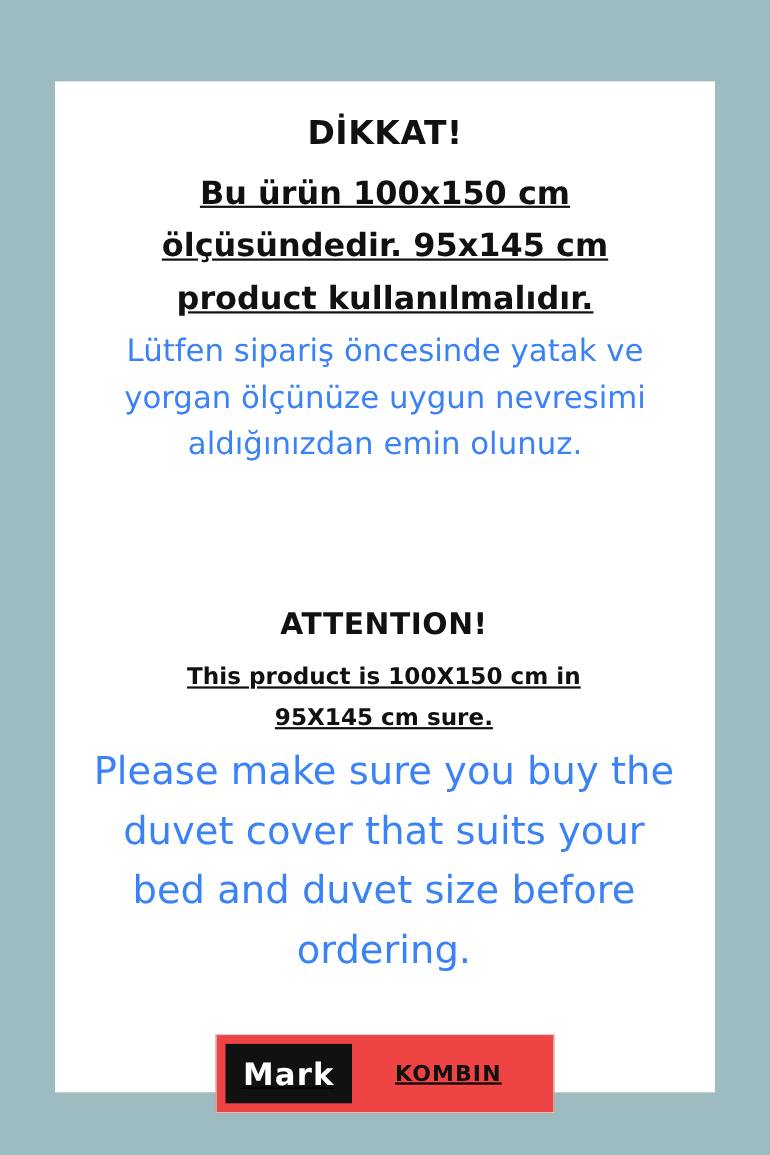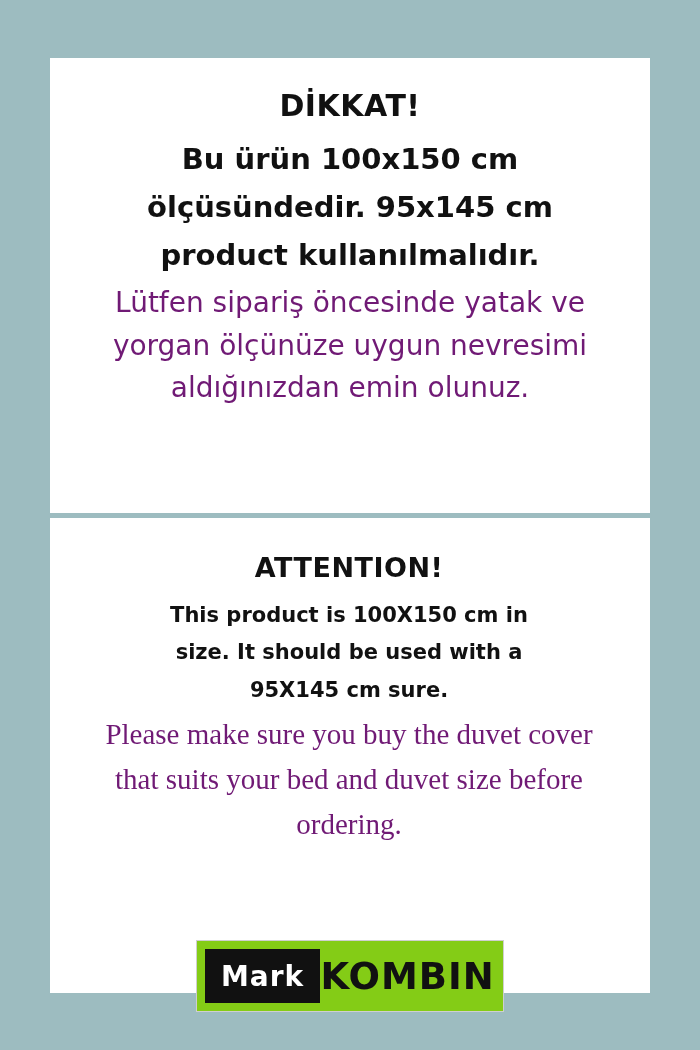--- a/index.html
+++ b/index.html
@@ -21,21 +21,21 @@
     box-sizing: border-box;
   }
   .card {
     position: absolute;
     left: 50px;
     width: 600px;
     background: #ffffff;
     box-sizing: border-box;
   }
   .card-turkish {
-    top: 58px;
+    top: 74px;
     height: 455px;
     padding: 30px 40px 20px 40px;
   }
   .card-english {
     top: 518px;
     height: 475px;
     padding: 34px 36px 20px 34px;
   }
   .notice-title {
     text-align: center;
@@ -46,54 +46,55 @@
     margin: 0 0 14px 0;
     line-height: 1.2;
   }
   .notice-bold {
     text-align: center;
     font-weight: bold;
     font-size: 29px;
     color: #111111;
     line-height: 1.45;
     margin: 0 0 6px 0;
+    text-decoration: underline;
   }
   .notice-regular {
     text-align: center;
     font-weight: normal;
     font-size: 28px;
-    color: #701a75;
+    color: #3b82f6;
     line-height: 1.52;
     margin: 0;
   }
   .card-english .notice-title {
     font-size: 27px;
     margin-bottom: 16px;
   }
   .card-english .notice-bold {
     font-size: 21px;
     line-height: 1.48;
   }
   .card-english .notice-regular {
-    font-size: 29px;
+    font-size: 35px;
     line-height: 1.55;
-    font-family: Liberation Serif, serif;
   }
   .logo-wrap {
     position: absolute;
     left: 196px;
     top: 940px;
     width: 308px;
     height: 72px;
-    background: #84cc16;
+    background: #ef4444;
     border: 1px solid #cfcfcf;
     box-sizing: border-box;
     display: flex;
     align-items: stretch;
     padding: 8px;
+    text-decoration: underline;
   }
   .logo-inner {
     display: flex;
     align-items: stretch;
     width: 100%;
     height: 100%;
   }
   .logo-mark {
     background: #111111;
     color: #ffffff;
@@ -102,21 +103,21 @@
     letter-spacing: 1px;
     display: flex;
     align-items: center;
     justify-content: center;
     padding: 0 16px;
     flex: 0 0 auto;
   }
   .logo-kombin {
     color: #111111;
     font-weight: bold;
-    font-size: 37px;
+    font-size: 20px;
     letter-spacing: 1px;
     display: flex;
     align-items: center;
     justify-content: center;
     padding: 0 0;
     flex: 1 1 auto;
     text-align: right;
   }
 </style>
 </head>
@@ -128,21 +129,20 @@
     <p class="notice-title">DİKKAT!</p>
     <p class="notice-bold">Bu ürün 100x150 cm</p>
     <p class="notice-bold">ölçüsündedir. 95x145 cm</p>
     <p class="notice-bold">product kullanılmalıdır.</p>
     <p class="notice-regular">Lütfen sipariş öncesinde yatak ve yorgan ölçünüze uygun nevresimi aldığınızdan emin olunuz.</p>
   </div>
 
   <div class="card card-english">
     <p class="notice-title">ATTENTION!</p>
     <p class="notice-bold">This product is 100X150 cm in</p>
-    <p class="notice-bold">size. It should be used with a</p>
     <p class="notice-bold">95X145 cm sure.</p>
     <p class="notice-regular">Please make sure you buy the duvet cover that suits your bed and duvet size before ordering.</p>
   </div>
 
   <div class="logo-wrap">
     <div class="logo-inner">
       <div class="logo-mark">Mark</div>
       <div class="logo-kombin">KOMBIN</div>
     </div>
   </div>

